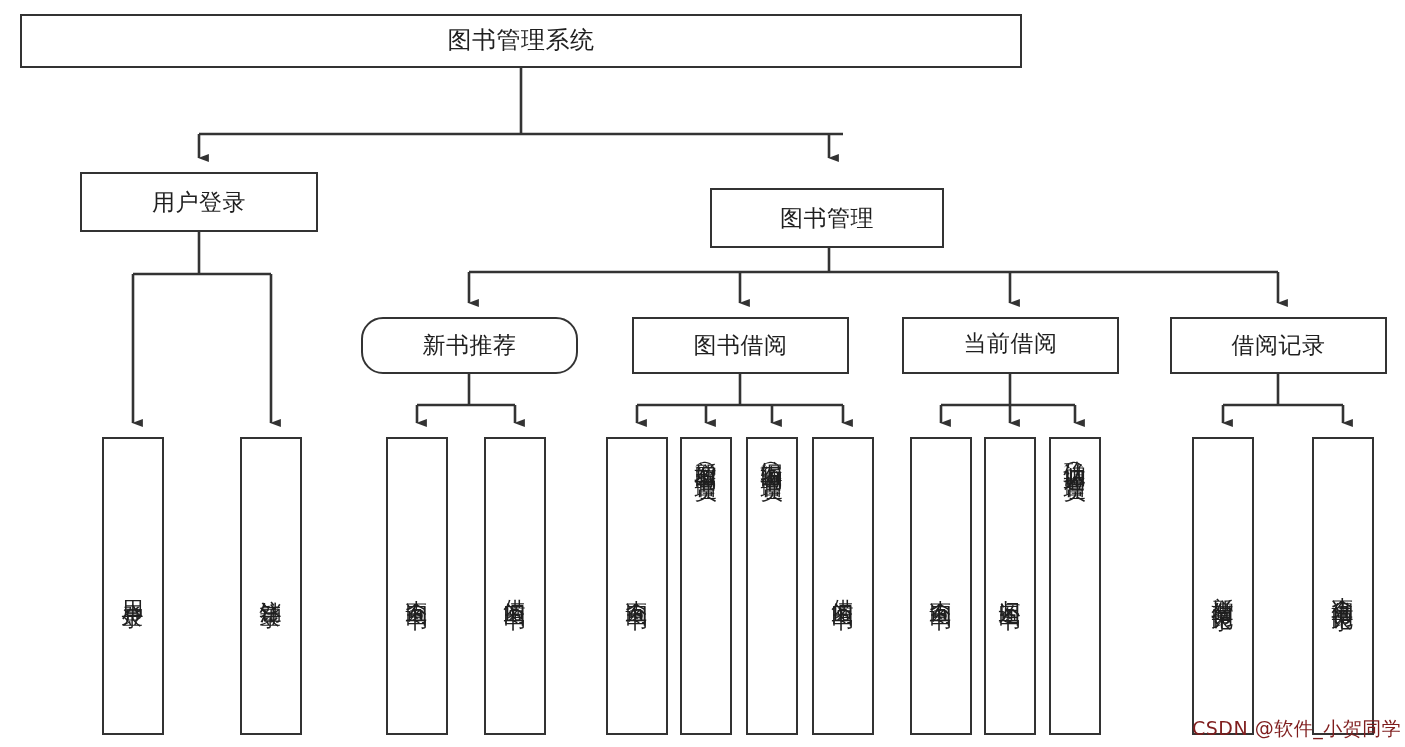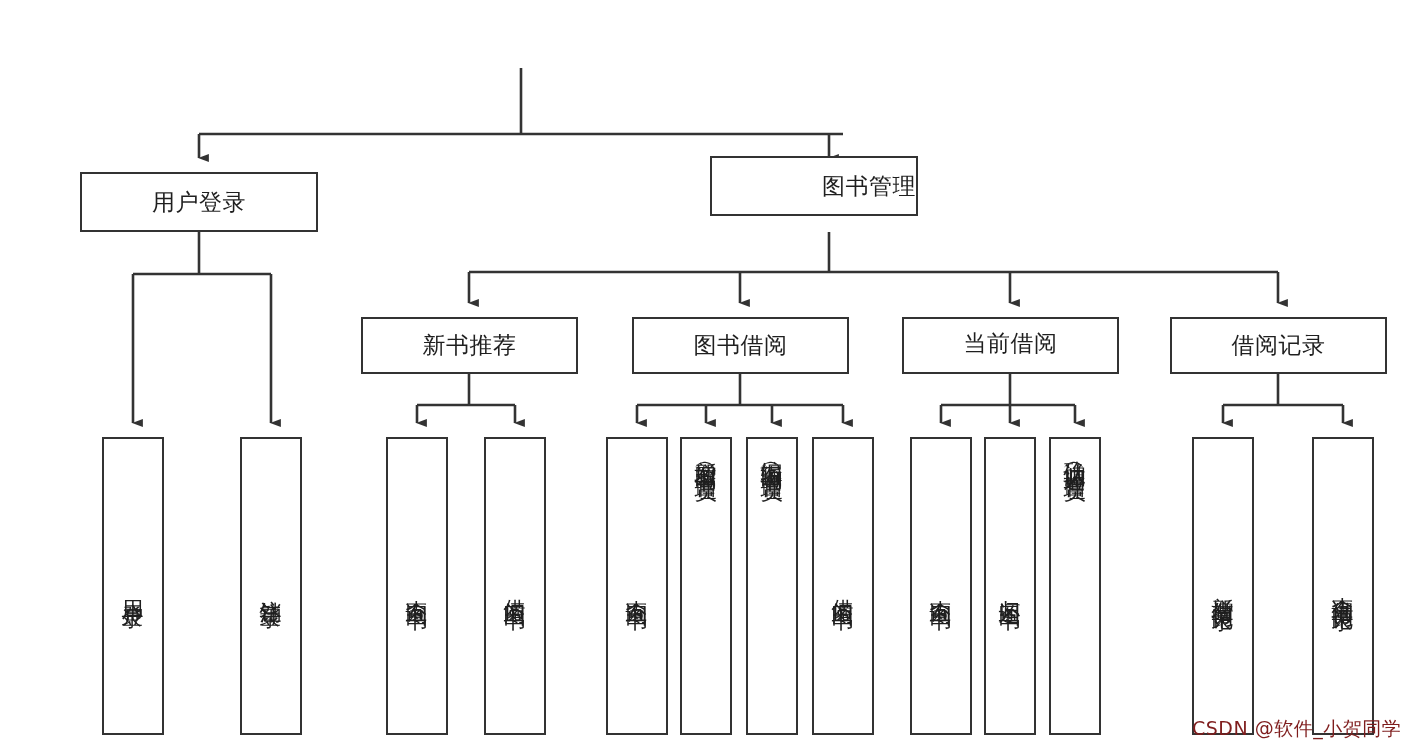--- a/index.html
+++ b/index.html
@@ -111,29 +111,32 @@
       <path d="M1010,405 L1010,423" marker-end="url(#arrow)"></path>
       <path d="M1075,405 L1075,423" marker-end="url(#arrow)"></path>
 
       <path d="M1278,374 L1278,405"></path>
       <path d="M1223,405 L1343,405"></path>
       <path d="M1223,405 L1223,423" marker-end="url(#arrow)"></path>
       <path d="M1343,405 L1343,423" marker-end="url(#arrow)"></path>
     </g>
   </svg>
 
+  <div class="node-box root" style="left:20px; top:14px; width:1002px; height:54px;">
+    <span class="node-label">图书管理系统</span>
+  </div>
 
   <div class="node-box lvl2" style="left:80px; top:172px; width:238px; height:60px;">
     <span class="node-label">用户登录</span>
   </div>
-  <div class="node-box lvl2" style="left:710px; top:156px; width:208px; height:60px;justify-content:flex-end;">
+  <div class="node-box lvl2" style="left:710px; top:188px; width:234px; height:60px;">
     <span class="node-label">图书管理</span>
   </div>
 
-  <div class="node-box lvl3" style="left:361px; top:317px; width:217px; height:57px;">
+  <div class="node-box lvl3" style="left:361px; top:317px; width:217px; height:57px;border-radius:22px;">
     <span class="node-label">新书推荐</span>
   </div>
   <div class="node-box lvl3" style="left:632px; top:317px; width:217px; height:57px;">
     <span class="node-label">图书借阅</span>
   </div>
   <div class="node-box lvl3" style="left:902px; top:317px; width:217px; height:57px;font-family:Liberation Mono, monospace;">
     <span class="node-label">当前借阅</span>
   </div>
   <div class="node-box lvl3" style="left:1170px; top:317px; width:217px; height:57px;">
     <span class="node-label">借阅记录</span>

